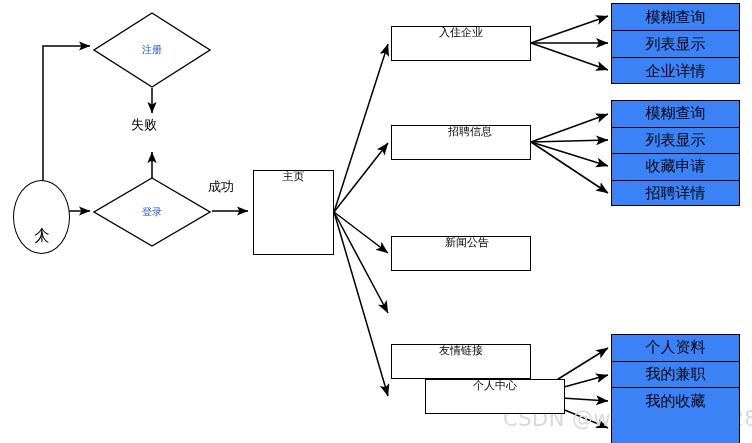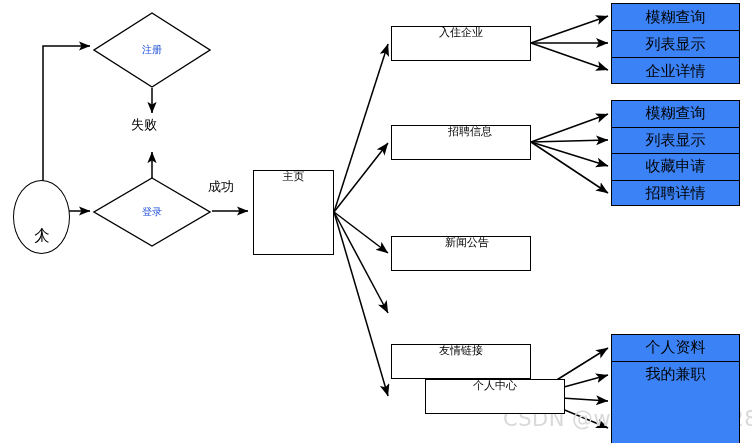--- a/index.html
+++ b/index.html
@@ -220,15 +220,16 @@
   <div class="stack" style="left:611px; top:100px; width:129px; height:106px;">
     <div class="stack-row" style="height:26.5px;">模糊查询</div>
     <div class="stack-row" style="height:26.5px;">列表显示</div>
     <div class="stack-row" style="height:26.5px;">收藏申请</div>
     <div class="stack-row" style="height:26.5px;">招聘详情</div>
   </div>
 
   <div class="stack" style="left:611px; top:334px; width:129px; height:132px;">
     <div class="stack-row" style="height:26.5px;">个人资料</div>
     <div class="stack-row" style="height:26.5px;">我的兼职</div>
+    <div class="stack-row" style="height:26.5px;">我的收藏</div>
   </div>
 
 </div>
 
 </body></html>

